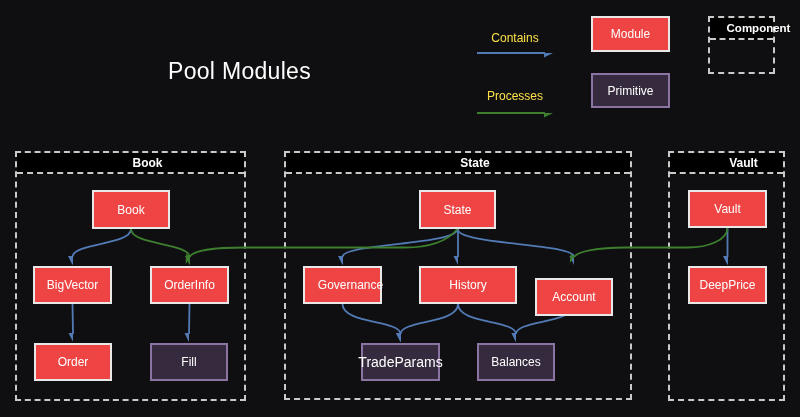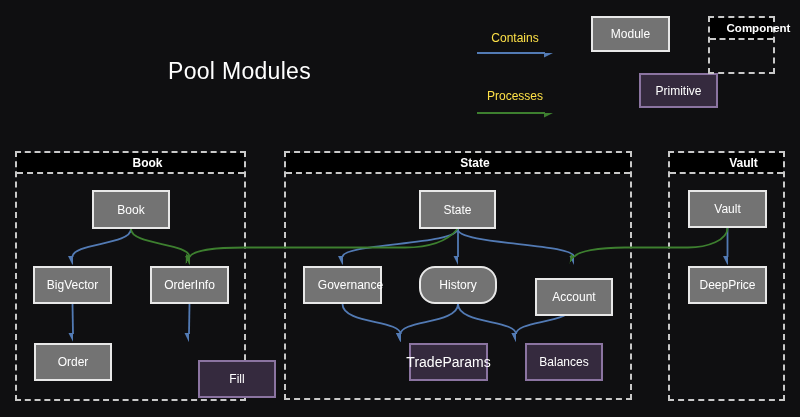--- a/index.html
+++ b/index.html
@@ -11,25 +11,25 @@
   .page-title{
     position:absolute;left:168px;top:58px;
     font-size:23px;font-weight:400;color:#fff;letter-spacing:.3px;
   }
   .legend-label{
     position:absolute;width:76px;text-align:center;
     font-size:12px;color:#fde047;
   }
   .node{
     position:absolute;box-sizing:border-box;
-    background:#737373;border:2px solid #e8e8e8;
+    background:#ef4444;border:2px solid #e8e8e8;
     display:flex;align-items:center;justify-content:center;
     font-size:12px;color:#fff;white-space:nowrap;
   }
-  .node.primitive{background:#352a3e;border-color:#8b74a1;margin-left:48px;}
+  .node.primitive{background:#352a3e;border-color:#8b74a1;}
   .container-box{
     position:absolute;box-sizing:border-box;
     border:2px dashed #c9c9c9;background:transparent;
   }
   .container-title{
     position:absolute;left:0;right:0;top:0;height:19px;
     background:#000;border-bottom:2px dashed #c9c9c9;
     display:flex;align-items:center;justify-content:center;
     font-size:12px;font-weight:700;color:#fff;padding-left:34px;
   }
@@ -104,31 +104,31 @@
   </div>
   <div class="node" style="left:33px;top:266px;width:79px;height:38px;">
     <span>BigVector</span>
   </div>
   <div class="node" style="left:150px;top:266px;width:79px;height:38px;">
     <span>OrderInfo</span>
   </div>
   <div class="node" style="left:34px;top:343px;width:78px;height:38px;">
     <span>Order</span>
   </div>
-  <div class="node primitive" style="left:150px;top:360px;width:78px;height:38px;justify-content:center;">
+  <div class="node primitive" style="left:150px;top:343px;width:78px;height:38px;justify-content:center;">
     <span>Fill</span>
   </div>
 
   <div class="node" style="left:419px;top:190px;width:77px;height:39px;">
     <span>State</span>
   </div>
   <div class="node" style="left:303px;top:266px;width:79px;height:38px;padding-left:16px;">
     <span>Governance</span>
   </div>
-  <div class="node" style="left:419px;top:266px;width:78px;height:38px;border-radius:16px;">
+  <div class="node" style="left:419px;top:266px;width:98px;height:38px;">
     <span>History</span>
   </div>
   <div class="node" style="left:535px;top:278px;width:78px;height:38px;">
     <span>Account</span>
   </div>
   <div class="node primitive" style="left:361px;top:343px;width:79px;height:38px;font-size:14px;">
     <span>TradeParams</span>
   </div>
   <div class="node primitive" style="left:477px;top:343px;width:78px;height:38px;">
     <span>Balances</span>

